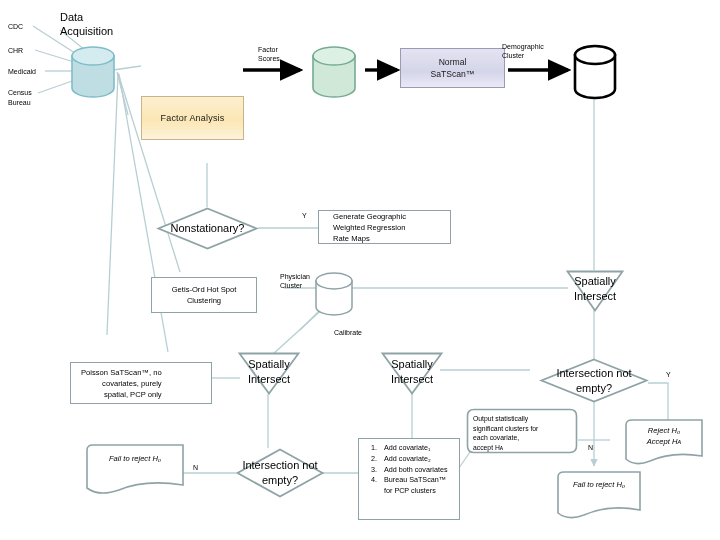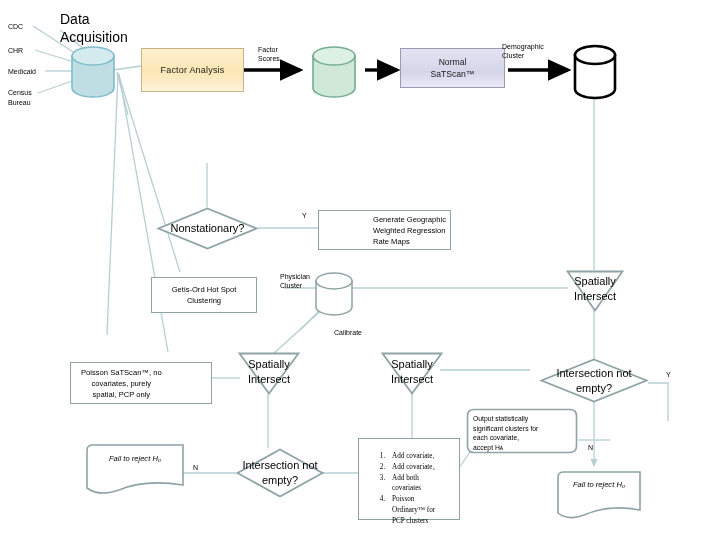--- a/index.html
+++ b/index.html
@@ -14,21 +14,21 @@
     background:#ffffff;
     display:flex;align-items:center;justify-content:center;
     font-size:7.6px;line-height:1.45;color:#000;text-align:center;
   }
   .rect .txt{padding:2px 4px;white-space:pre-line;}
 
   
   .fa{
     border:1.2px solid #c8b48a;
     background:linear-gradient(180deg,#fdf0cf 0%,#fbe6b4 55%,#fdf3db 100%);
-    display:flex;align-items:center;justify-content:center;
+    display:flex;align-items:center;justify-content:center;margin-top:48px;
   }
   .fa .txt{font-size:9px;color:#1a1a1a;letter-spacing:.2px;}
 
   
   .sat{
     border:1.2px solid #9a9ab5;
     background:linear-gradient(180deg,#e3e3f2 0%,#d5d5ea 60%,#e9e9f6 100%);
     display:flex;align-items:center;justify-content:center;
   }
   .sat .txt{font-size:8.6px;color:#1a1a1a;text-align:center;line-height:1.45;white-space:pre-line;}
@@ -56,26 +56,26 @@
   
   .callout{position:absolute;}
   .callout svg{display:block;overflow:visible;}
   .callout .ctext{position:absolute;left:7px;top:6px;right:6px;
       font-size:6.8px;line-height:1.42;text-align:left;color:#000;white-space:pre-line;}
 
   
   .listbox{
     position:absolute;border:1.6px solid #8fa3a6;background:#fff;box-sizing:border-box;
   }
-  .listbox ol{margin:8px;padding:4px 4px 4px 20px;font-size:7.2px;line-height:1.5;color:#000;font-family:Liberation Serif, serif;}
+  .listbox ol{margin:0;padding:4px 4px 4px 20px;font-size:7.2px;line-height:1.5;color:#000;}
   .listbox ol li{padding-left:5px;}
 
   .srctext{position:absolute;font-size:7px;line-height:1.4;color:#000;white-space:pre-line;}
   .edgelbl{position:absolute;font-size:7px;line-height:1.35;color:#000;white-space:pre-line;}
-  .bigtitle{position:absolute;font-size:14px;line-height:1.3;color:#000;white-space:pre-line;}
+  .bigtitle{position:absolute;font-size:11px;line-height:1.3;color:#000;white-space:pre-line;}
 </style>
 </head>
 <body>
 
 <div id="canvas">
 
   <svg id="wires" viewBox="0 0 720 540" xmlns="http://www.w3.org/2000/svg">
     <defs>
       <marker id="ahBlack" markerWidth="7" markerHeight="7" refX="6" refY="3.2" orient="auto">
         <path d="M0,0 L7,3.2 L0,6.4 z" fill="#000"></path>
@@ -192,21 +192,21 @@
 
   <div class="shape" style="left:157px;top:207px;width:101px;height:43px;">
     <svg width="101" height="43" viewBox="0 0 101 43">
       <path d="M50.5,1.5 L99.5,21.5 L50.5,41.5 L1.5,21.5 z" fill="#ffffff" stroke="#8fa3a6" stroke-width="1.8"></path>
     </svg>
     <div class="ctext">Nonstationary?</div>
   </div>
 
   <div class="edgelbl" style="left:302px;top:211px;">Y</div>
 
-  <div class="node rect" style="left:318px;top:210px;width:133px;height:40px;text-align:left;justify-content:flex-end;">
+  <div class="node rect" style="left:318px;top:210px;width:133px;height:34px;text-align:left;justify-content:flex-start;">
     <span class="txt" style="padding-left:14px;text-align:left;">Generate Geographic
 Weighted Regression
 Rate Maps</span>
   </div>
 
   <div class="node rect" style="left:151px;top:277px;width:106px;height:36px;">
     <span class="txt">Getis-Ord Hot Spot
 Clustering</span>
   </div>
 
@@ -216,21 +216,21 @@
   <div class="cyl" style="left:314px;top:272px;">
     <svg width="40" height="44" viewBox="0 0 40 44">
       <path d="M2,9 L2,35 A18,8 0 0 0 38,35 L38,9 z" fill="#ffffff" stroke="#8fa3a6" stroke-width="1.5"></path>
       <ellipse cx="20" cy="9" rx="18" ry="8" fill="#ffffff" stroke="#8fa3a6" stroke-width="1.5"></ellipse>
     </svg>
   </div>
 
   <div class="edgelbl" style="left:334px;top:328px;">Calibrate</div>
 
   <div class="node rect" style="left:70px;top:362px;width:142px;height:42px;text-align:left;justify-content:flex-start;">
-    <span class="txt" style="padding-left:10px;text-align:center;">Poisson SaTScan™, no
+    <span class="txt" style="padding-left:10px;text-align:right;">Poisson SaTScan™, no
 covariates, purely
 spatial, PCP only</span>
   </div>
 
   <div class="shape" style="left:238px;top:352px;width:62px;height:43px;">
     <svg width="62" height="43" viewBox="0 0 62 43">
       <path d="M1.5,1.5 L60.5,1.5 L31,41.5 z" fill="#ffffff" stroke="#8fa3a6" stroke-width="1.8"></path>
     </svg>
     <div class="ctext" style="align-items:flex-start;padding-top:5px;">Spatially
 Intersect</div>
@@ -279,33 +279,40 @@
     <div class="ctext" style="align-items:flex-start;padding-top:10px;">Fail to reject H₀</div>
   </div>
 
   <div class="doc" style="left:556px;top:470px;width:86px;height:50px;">
     <svg width="86" height="50" viewBox="0 0 86 50">
       <path d="M2,7 Q2,2 8,2 L84,2 L84,40 Q52,34 28,45 Q12,51 2,43 z" fill="#ffffff" stroke="#8fa3a6" stroke-width="1.6"></path>
     </svg>
     <div class="ctext" style="align-items:flex-start;padding-top:9px;">Fail to reject H₀</div>
   </div>
 
+  <div class="doc" style="left:624px;top:418px;width:80px;height:48px;">
+    <svg width="80" height="48" viewBox="0 0 80 48">
+      <path d="M2,7 Q2,2 8,2 L78,2 L78,38 Q48,33 26,43 Q11,49 2,41 z" fill="#ffffff" stroke="#8fa3a6" stroke-width="1.6"></path>
+    </svg>
+    <div class="ctext" style="align-items:flex-start;padding-top:7px;">Reject H₀
+Accept Hᴀ</div>
+  </div>
 
   <div class="callout" style="left:466px;top:408px;width:112px;height:48px;">
     <svg width="112" height="48" viewBox="0 0 112 48">
       <path d="M8,1.5 L104,1.5 Q110.5,1.5 110.5,8 L110.5,38 Q110.5,44.5 104,44.5 L8,44.5 Q1.5,44.5 1.5,38 L1.5,8 Q1.5,1.5 8,1.5 z" fill="#ffffff" stroke="#8fa3a6" stroke-width="1.6"></path>
     </svg>
     <div class="ctext">Output statistically
 significant clusters for
 each covariate,
 accept Hᴀ</div>
   </div>
 
   <div class="listbox" style="left:358px;top:438px;width:102px;height:82px;">
     <ol>
       <li>Add covariate₁</li>
       <li>Add covariate₂</li>
       <li>Add both covariates</li>
-      <li>Poisson Ordinary™ for PCP clusters</li>
+      <li>Bureau SaTScan™ for PCP clusters</li>
     </ol>
   </div>
 
 </div>
 
 </body></html>

